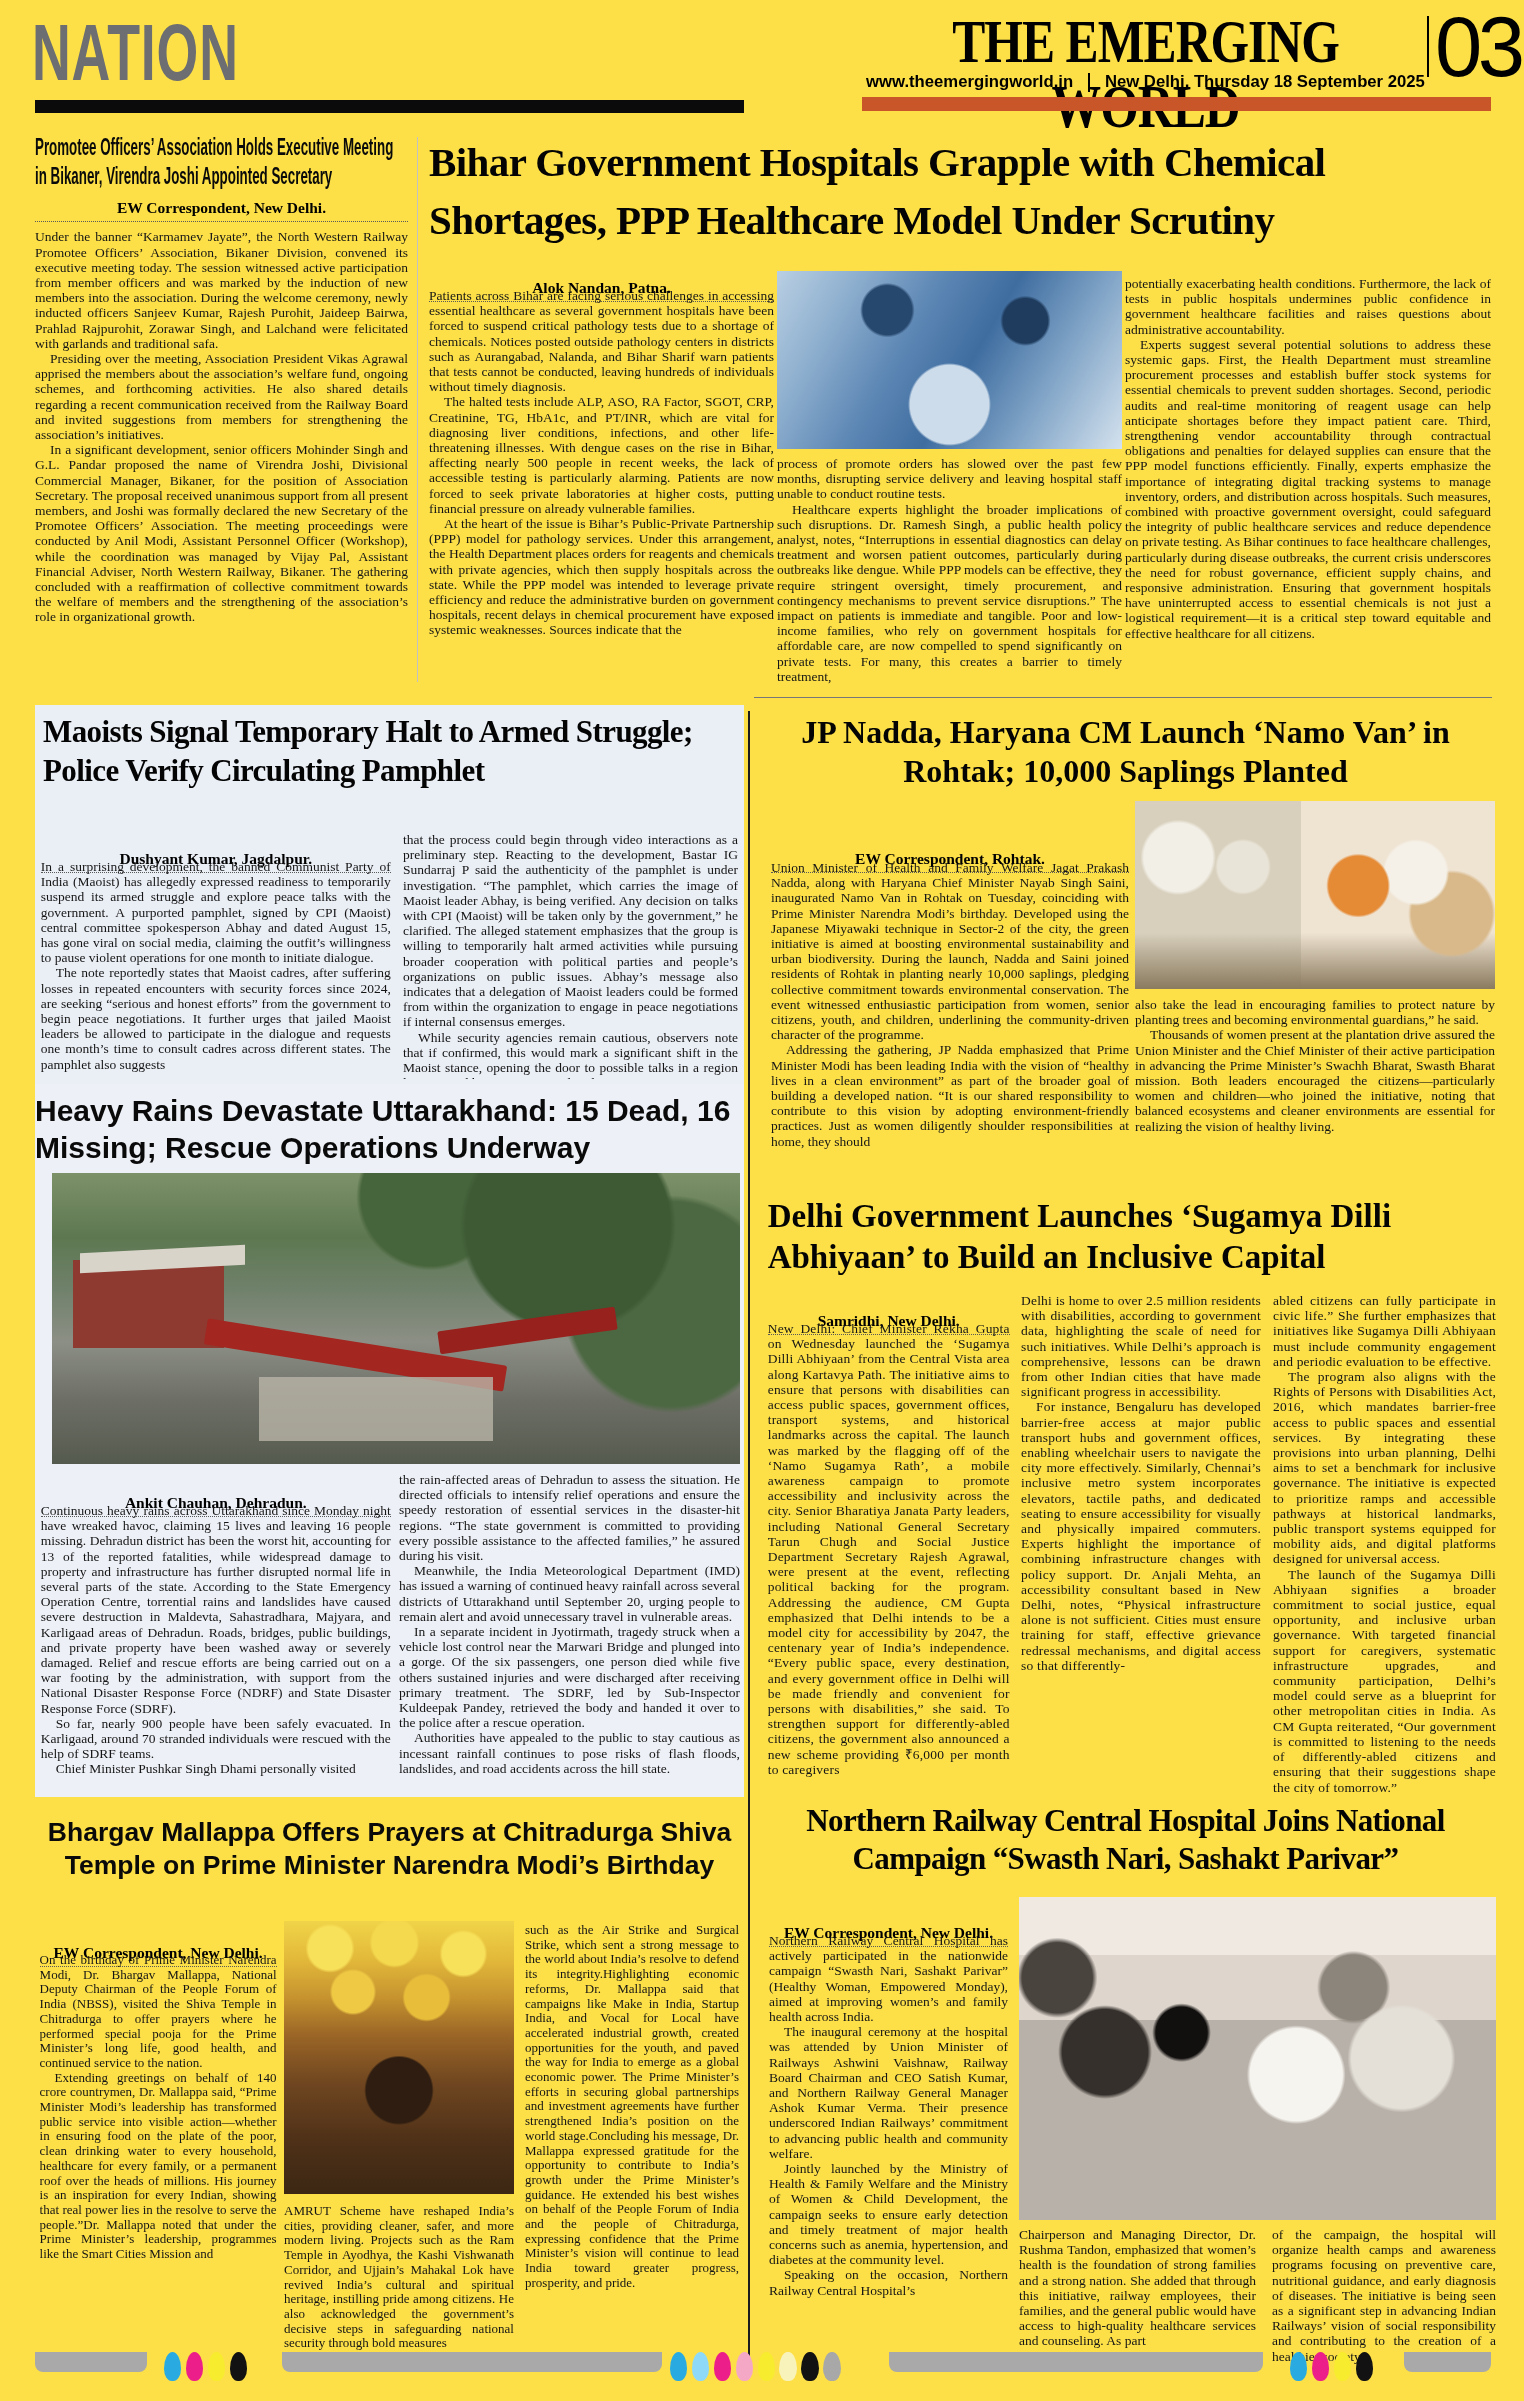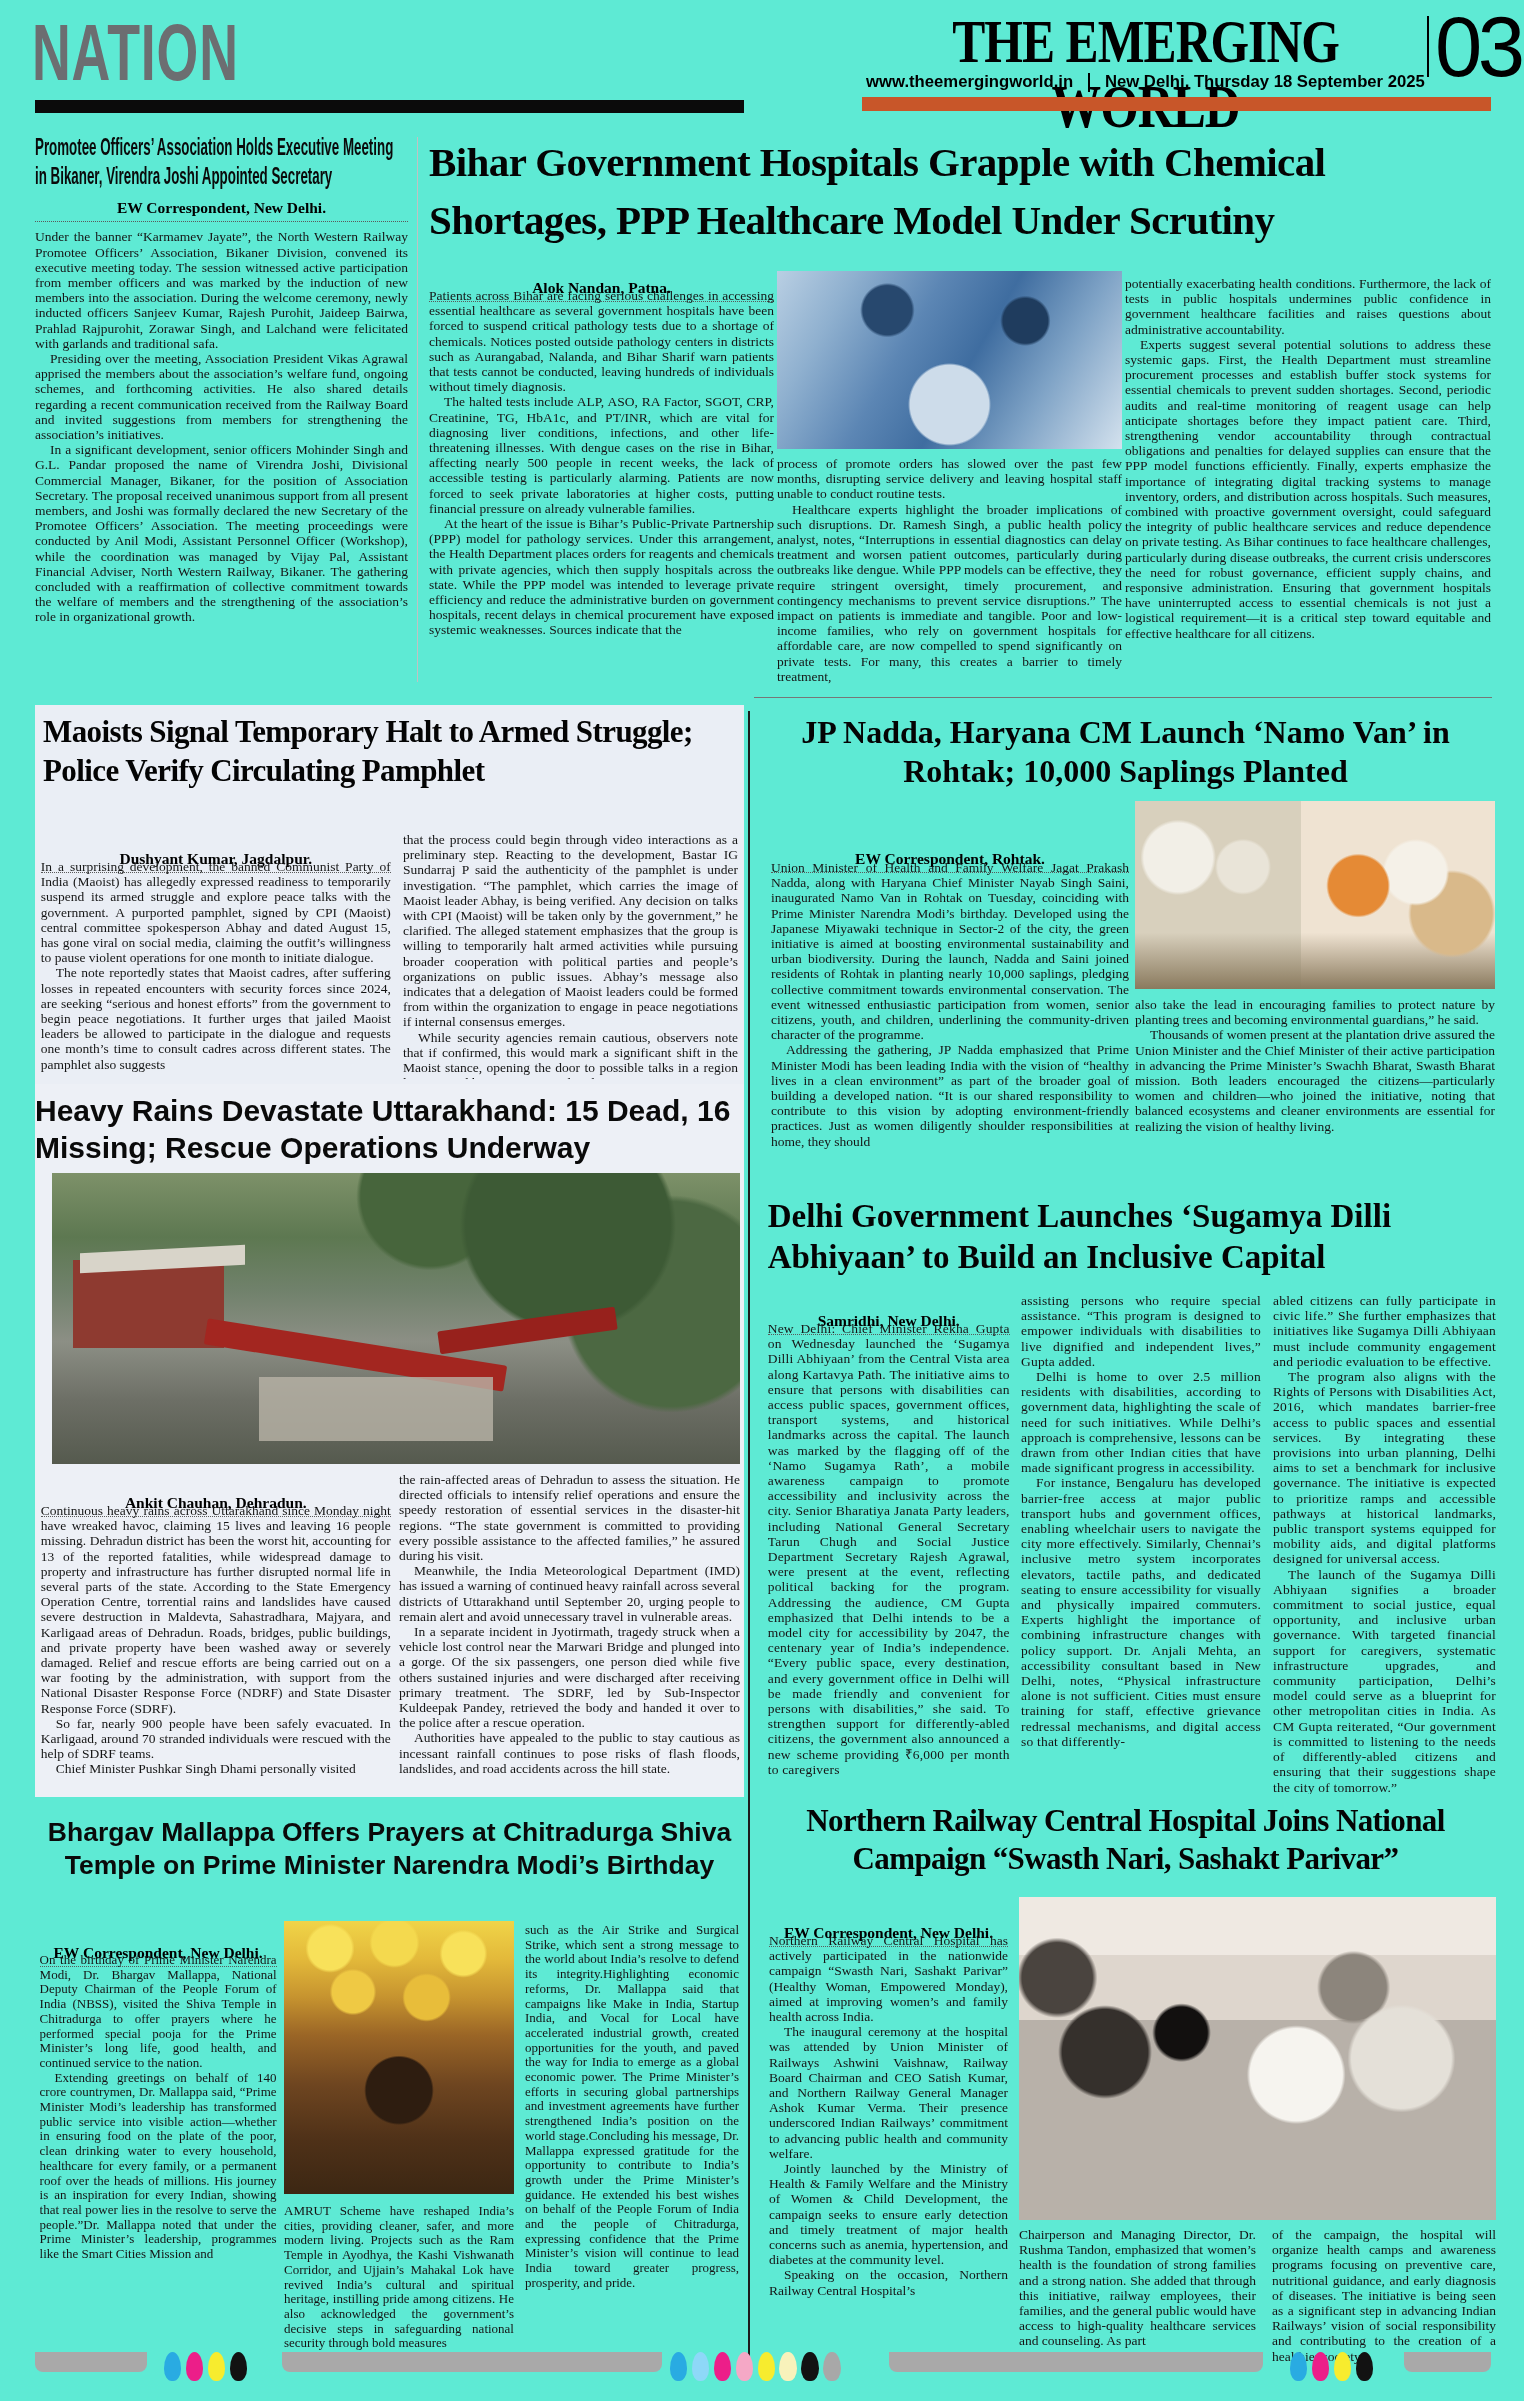--- a/index.html
+++ b/index.html
@@ -1,17 +1,17 @@
 <!DOCTYPE html>
 <html style="font-size:9.2px"><head>
 <meta charset="utf-8">
 <style>
   * { margin:0; padding:0; box-sizing:border-box; }
   html,body { background:#ffffff; }
-  .page { position:relative; width:1525px; height:2401px; background:#5eead4; overflow:hidden;
+  .page { position:relative; width:1525px; height:2401px; background:#fde047; overflow:hidden;
           font-family:"Liberation Serif", serif; }
   .abs { position:absolute; }
   .art { position:absolute; overflow:hidden; }
   .hsans { font-family:"Liberation Sans", sans-serif; font-weight:800; color:#0a0a0a; }
   .hserif { font-family:"Liberation Serif", serif; font-weight:700; color:#040404; }
   .by { font:700 15.5px/18.4px "Liberation Serif", serif; text-align:center; color:#000;margin-top:23px; }
   .rule { border-top:1.7px dotted #5a5a5a; height:0; margin-top:4px; }
   .bt { font:13.5px/15.2px "Liberation Serif", serif; color:#151515; text-align:justify; }
   .bt.small { font-size:13px; line-height:14.7px; }
   .bt.sp { letter-spacing:0.2px; }
@@ -171,21 +171,20 @@
   <section class="art" style="left:755px; top:1196px; width:741px; height:599px;">
     <h1 class="hserif" style="margin-left:12.7px; width:719px; font-size:33px; line-height:41px;">Delhi Government Launches ‘Sugamya Dilli Abhiyaan’ to Build an Inclusive Capital</h1>
     <div class="col" style="left:12.7px; top:93px; width:242px;">
       <div class="by">Samridhi, New Delhi.</div>
       <div class="rule"></div>
     </div>
     <div class="col" style="left:12.7px; top:125px; width:242px; height:472px;">
       <p class="bt sp">New Delhi: Chief Minister Rekha Gupta on Wednesday launched the ‘Sugamya Dilli Abhiyaan’ from the Central Vista area along Kartavya Path. The initiative aims to ensure that persons with disabilities can access public spaces, government offices, transport systems, and historical landmarks across the capital. The launch was marked by the flagging off of the ‘Namo Sugamya Rath’, a mobile awareness campaign to promote accessibility and inclusivity across the city. Senior Bharatiya Janata Party leaders, including National General Secretary Tarun Chugh and Social Justice Department Secretary Rajesh Agrawal, were present at the event, reflecting political backing for the program. Addressing the audience, CM Gupta emphasized that Delhi intends to be a model city for accessibility by 2047, the centenary year of India’s independence. “Every public space, every destination, and every government office in Delhi will be made friendly and convenient for persons with disabilities,” she said. To strengthen support for differently-abled citizens, the government also announced a new scheme providing ₹6,000 per month to caregivers</p>
     </div>
     <div class="col" style="left:266px; top:97px; width:240px; height:501px;">
-      <p class="bt sp">assisting persons who require special assistance. “This program is designed to empower individuals with disabilities to live dignified and independent lives,” Gupta added.</p>
       <p class="bt sp">Delhi is home to over 2.5 million residents with disabilities, according to government data, highlighting the scale of need for such initiatives. While Delhi’s approach is comprehensive, lessons can be drawn from other Indian cities that have made significant progress in accessibility.</p>
       <p class="bt sp">For instance, Bengaluru has developed barrier-free access at major public transport hubs and government offices, enabling wheelchair users to navigate the city more effectively. Similarly, Chennai’s inclusive metro system incorporates elevators, tactile paths, and dedicated seating to ensure accessibility for visually and physically impaired commuters. Experts highlight the importance of combining infrastructure changes with policy support. Dr. Anjali Mehta, an accessibility consultant based in New Delhi, notes, “Physical infrastructure alone is not sufficient. Cities must ensure training for staff, effective grievance redressal mechanisms, and digital access so that differently-</p>
     </div>
     <div class="col" style="left:518px; top:97px; width:223px; height:501px;">
       <p class="bt sp">abled citizens can fully participate in civic life.” She further emphasizes that initiatives like Sugamya Dilli Abhiyaan must include community engagement and periodic evaluation to be effective.</p>
       <p class="bt sp">The program also aligns with the Rights of Persons with Disabilities Act, 2016, which mandates barrier-free access to public spaces and essential services. By integrating these provisions into urban planning, Delhi aims to set a benchmark for inclusive governance. The initiative is expected to prioritize ramps and accessible pathways at historical landmarks, public transport systems equipped for mobility aids, and digital platforms designed for universal access.</p>
       <p class="bt sp">The launch of the Sugamya Dilli Abhiyaan signifies a broader commitment to social justice, equal opportunity, and inclusive urban governance. With targeted financial support for caregivers, systematic infrastructure upgrades, and community participation, Delhi’s model could serve as a blueprint for other metropolitan cities in India. As CM Gupta reiterated, “Our government is committed to listening to the needs of differently-abled citizens and ensuring that their suggestions shape the city of tomorrow.”</p>
     </div>
   </section>
 

